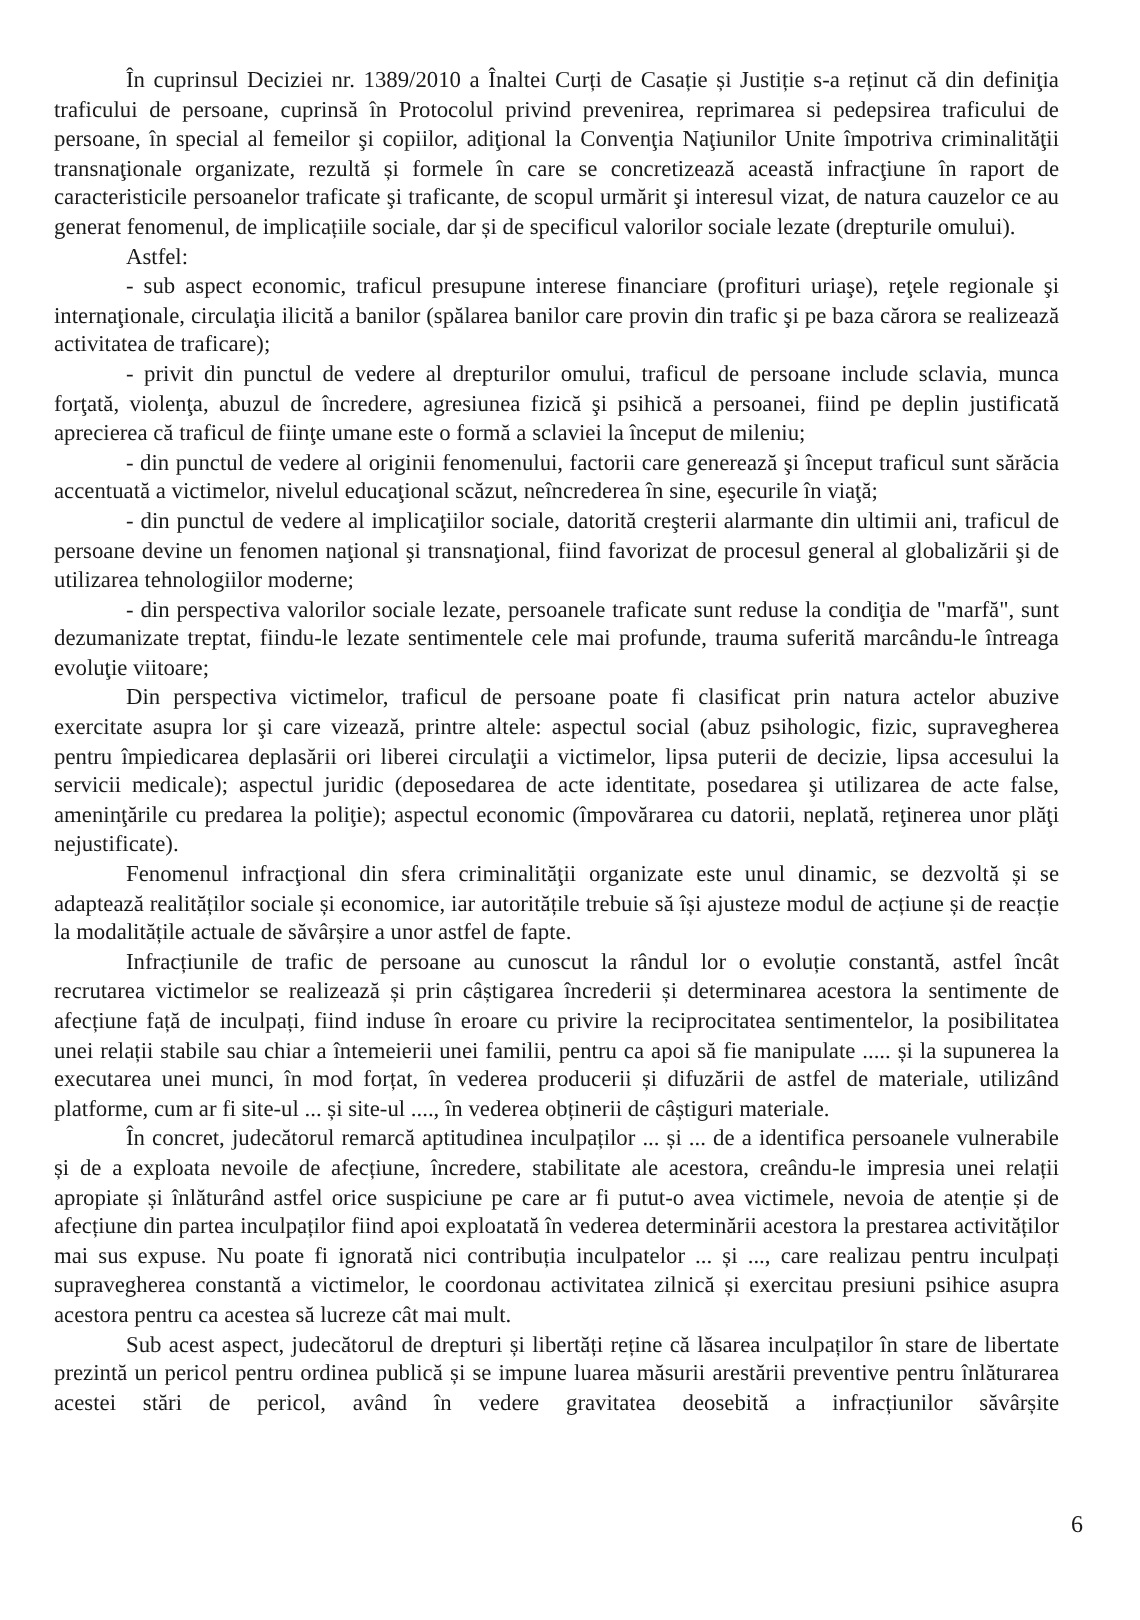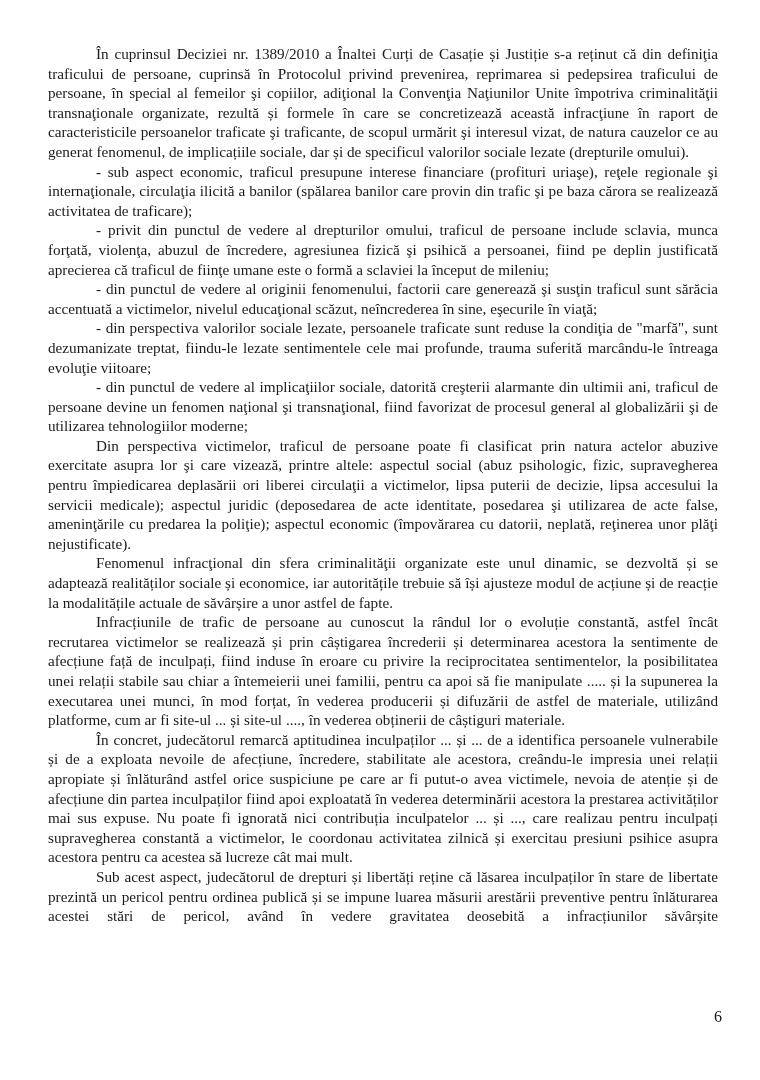--- a/index.html
+++ b/index.html
@@ -1,38 +1,39 @@
 <!DOCTYPE html>
 <html><head>
 <meta charset="utf-8">
 <style>
   html, body { margin: 0; padding: 0; background: #ffffff; }
   body { width: 760px; height: 1080px; position: relative; overflow: hidden; }
   .page {
-    position: absolute; left: 48px; top: 44px; width: 670px;
+    position: absolute; left: 36px; top: 44px; width: 670px;
     font-family: "Liberation Serif", serif;
     font-size: 15.2px; line-height: 19.6px; color: #1a1a1a;
     text-align: justify;
   }
   .page p { margin: 0; text-indent: 48px; }
   .page-number {
     position: absolute; right: 38px; top: 1008px;
     font-family: "Liberation Serif", serif; font-size: 16px; color: #1a1a1a;
   }
 </style>
 </head>
 <body>
 
 <div class="page">
   <p>În cuprinsul Deciziei nr. 1389/2010 a Înaltei Curți de Casație și Justiție s-a reținut că din definiţia traficului de persoane, cuprinsă în Protocolul privind prevenirea, reprimarea si pedepsirea traficului de persoane, în special al femeilor şi copiilor, adiţional la Convenţia Naţiunilor Unite împotriva criminalităţii transnaţionale organizate, rezultă și formele în care se concretizează această infracţiune în raport de caracteristicile persoanelor traficate şi traficante, de scopul urmărit şi interesul vizat, de natura cauzelor ce au generat fenomenul, de implicațiile sociale, dar și de specificul valorilor sociale lezate (drepturile omului).</p>
+  <p>Astfel:</p>
   <p>- sub aspect economic, traficul presupune interese financiare (profituri uriaşe), reţele regionale şi internaţionale, circulaţia ilicită a banilor (spălarea banilor care provin din trafic şi pe baza cărora se realizează activitatea de traficare);</p>
   <p>- privit din punctul de vedere al drepturilor omului, traficul de persoane include sclavia, munca forţată, violenţa, abuzul de încredere, agresiunea fizică şi psihică a persoanei, fiind pe deplin justificată aprecierea că traficul de fiinţe umane este o formă a sclaviei la început de mileniu;</p>
-  <p>- din punctul de vedere al originii fenomenului, factorii care generează şi susţin traficul sunt sărăcia accentuată a victimelor, nivelul educaţional scăzut, neîncrederea în sine, eşecurile în viaţă;</p>
+  <p>- din punctul de vedere al originii fenomenului, factorii care generează şi început traficul sunt sărăcia accentuată a victimelor, nivelul educaţional scăzut, neîncrederea în sine, eşecurile în viaţă;</p>
+  <p>- din punctul de vedere al implicaţiilor sociale, datorită creşterii alarmante din ultimii ani, traficul de persoane devine un fenomen naţional şi transnaţional, fiind favorizat de procesul general al globalizării şi de utilizarea tehnologiilor moderne;</p>
   <p>- din perspectiva valorilor sociale lezate, persoanele traficate sunt reduse la condiţia de "marfă", sunt dezumanizate treptat, fiindu-le lezate sentimentele cele mai profunde, trauma suferită marcându-le întreaga evoluţie viitoare;</p>
-  <p>- din punctul de vedere al implicaţiilor sociale, datorită creşterii alarmante din ultimii ani, traficul de persoane devine un fenomen naţional şi transnaţional, fiind favorizat de procesul general al globalizării şi de utilizarea tehnologiilor moderne;</p>
   <p>Din perspectiva victimelor, traficul de persoane poate fi clasificat prin natura actelor abuzive exercitate asupra lor şi care vizează, printre altele: aspectul social (abuz psihologic, fizic, supravegherea pentru împiedicarea deplasării ori liberei circulaţii a victimelor, lipsa puterii de decizie, lipsa accesului la servicii medicale); aspectul juridic (deposedarea de acte identitate, posedarea şi utilizarea de acte false, ameninţările cu predarea la poliţie); aspectul economic (împovărarea cu datorii, neplată, reţinerea unor plăţi nejustificate).</p>
   <p>Fenomenul infracţional din sfera criminalităţii organizate este unul dinamic, se dezvoltă și se adaptează realităților sociale și economice, iar autoritățile trebuie să își ajusteze modul de acțiune și de reacție la modalitățile actuale de săvârșire a unor astfel de fapte.</p>
   <p>Infracțiunile de trafic de persoane au cunoscut la rândul lor o evoluție constantă, astfel încât recrutarea victimelor se realizează și prin câștigarea încrederii și determinarea acestora la sentimente de afecțiune față de inculpați, fiind induse în eroare cu privire la reciprocitatea sentimentelor, la posibilitatea unei relații stabile sau chiar a întemeierii unei familii, pentru ca apoi să fie manipulate ..... și la supunerea la executarea unei munci, în mod forțat, în vederea producerii și difuzării de astfel de materiale, utilizând platforme, cum ar fi site-ul ... și site-ul ...., în vederea obținerii de câștiguri materiale.</p>
   <p>În concret, judecătorul remarcă aptitudinea inculpaților ... și ... de a identifica persoanele vulnerabile și de a exploata nevoile de afecțiune, încredere, stabilitate ale acestora, creându-le impresia unei relații apropiate și înlăturând astfel orice suspiciune pe care ar fi putut-o avea victimele, nevoia de atenție și de afecțiune din partea inculpaților fiind apoi exploatată în vederea determinării acestora la prestarea activităților mai sus expuse. Nu poate fi ignorată nici contribuția inculpatelor ... și ..., care realizau pentru inculpați supravegherea constantă a victimelor, le coordonau activitatea zilnică și exercitau presiuni psihice asupra acestora pentru ca acestea să lucreze cât mai mult.</p>
   <p style="text-align-last: justify;">Sub acest aspect, judecătorul de drepturi și libertăți reține că lăsarea inculpaților în stare de libertate prezintă un pericol pentru ordinea publică și se impune luarea măsurii arestării preventive pentru înlăturarea acestei stări de pericol, având în vedere gravitatea deosebită a infracțiunilor săvârșite</p>
 </div>
 
 <div class="page-number">6</div>
 
 </body></html>

